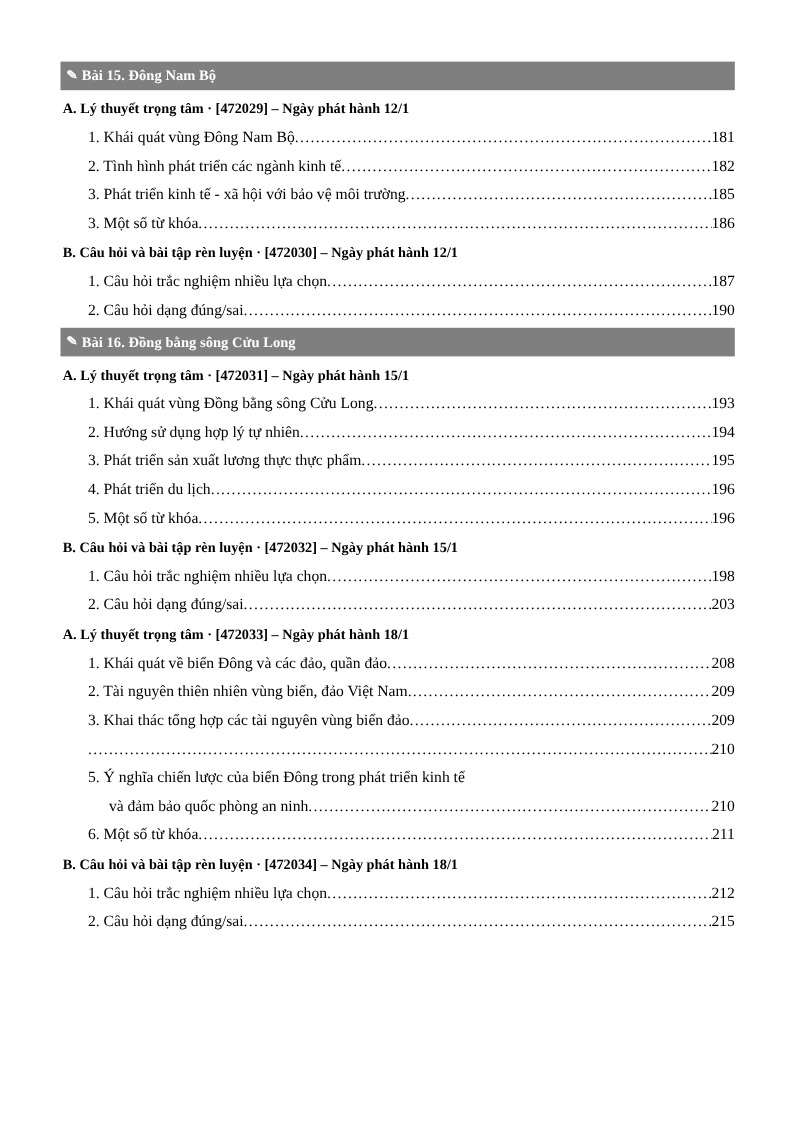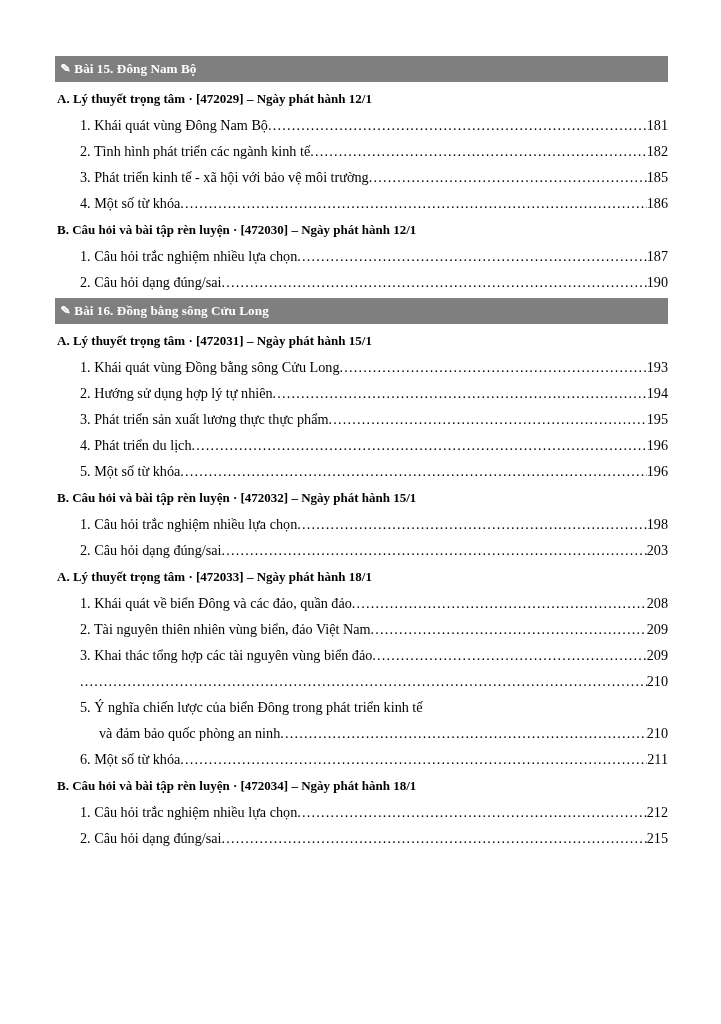--- a/index.html
+++ b/index.html
@@ -133,21 +133,21 @@
       <span class="entry-title">2. Tình hình phát triển các ngành kinh tế</span>
       <span class="leader">........................................................................................................................................................................................................</span>
       <span class="entry-page">182</span>
     </div>
     <div class="entry">
       <span class="entry-title">3. Phát triển kinh tế - xã hội với bảo vệ môi trường</span>
       <span class="leader">........................................................................................................................................................................................................</span>
       <span class="entry-page">185</span>
     </div>
     <div class="entry">
-      <span class="entry-title">4. Một số từ khóa</span>
+      <span class="entry-title">3. Một số từ khóa</span>
       <span class="leader">........................................................................................................................................................................................................</span>
       <span class="entry-page">186</span>
     </div>
 
     <div class="sec-head">B. Câu hỏi và bài tập rèn luyện · [472030] – Ngày phát hành 12/1</div>
 
     <div class="entry">
       <span class="entry-title">1. Câu hỏi trắc nghiệm nhiều lựa chọn</span>
       <span class="leader">........................................................................................................................................................................................................</span>
       <span class="entry-page">187</span>

